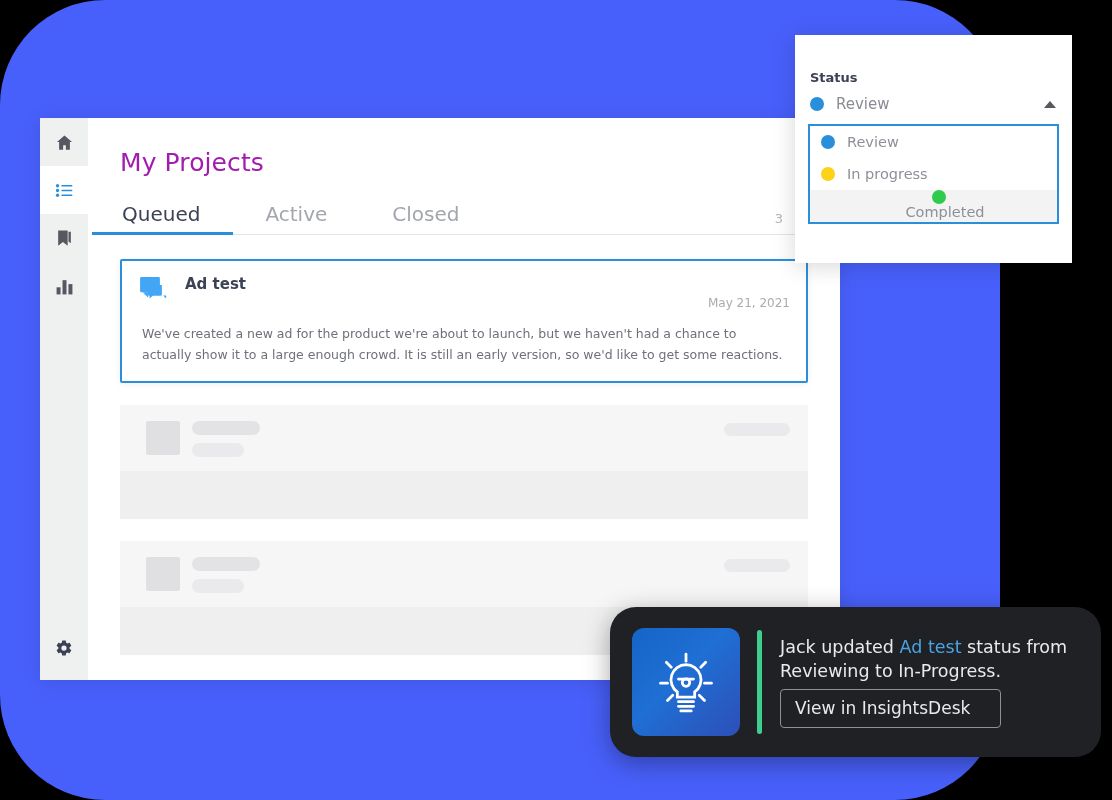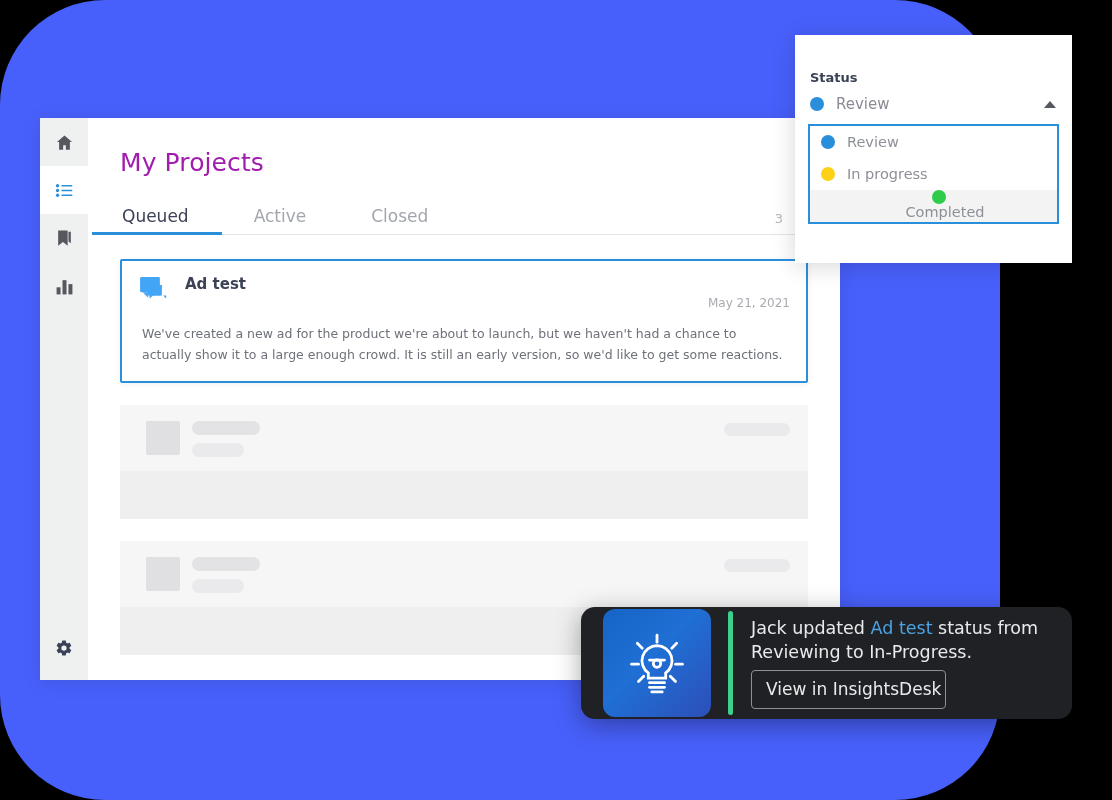--- a/index.html
+++ b/index.html
@@ -92,21 +92,21 @@
   }
   #tabs-underline {
     position: absolute;
     left: 32px;
     right: 32px;
     bottom: 0;
     height: 1px;
     background: #e3e4e6;
   }
   .tab {
-    font-size: 17px;
+    font-size: 20px;
     color: #a3a6ad;
     padding: 0 2px 9px 2px;
     margin-right: 61px;
     cursor: pointer;
     position: relative;
     white-space: nowrap;
   }
   .tab.active {
     color: #3c4256;
   }
@@ -276,26 +276,26 @@
   .status-option.hovered { background: #f3f3f4; flex-direction: column; }
   .status-option-label {
     font-size: 14.5px;
     color: #8d9097;
     margin-left: 12px;
   }
 
   
   #toast {
     position: absolute;
-    left: 581px;
+    left: 610px;
     top: 607px;
     width: 491px;
-    height: 112px;
+    height: 150px;
     background: #1f2125;
-    border-radius: 14px;
+    border-radius: 26px;
     z-index: 8;
     display: flex;
     align-items: center;
     padding: 0 22px;
     box-sizing: border-box;
     box-shadow: 0 6px 26px rgba(0,0,0,0.35);
   }
   #toast-app-icon {
     width: 108px;
     height: 108px;
@@ -322,21 +322,21 @@
     max-width: 300px;
   }
   #toast-message .hl { color: #4ba3e3; }
   #toast-button {
     margin-top: 6px;
     display: inline-block;
     border: 1px solid #8d9097;
     border-radius: 4px;
     color: #e9eaec;
     font-size: 17px;
-    padding: 8px 4px 9px 14px;
+    padding: 8px 30px 9px 14px;
     background: transparent;
     cursor: pointer;
     font-family: inherit;
   }
 </style>
 </head>
 <body>
 
 <div id="blue-backdrop"></div>
 

